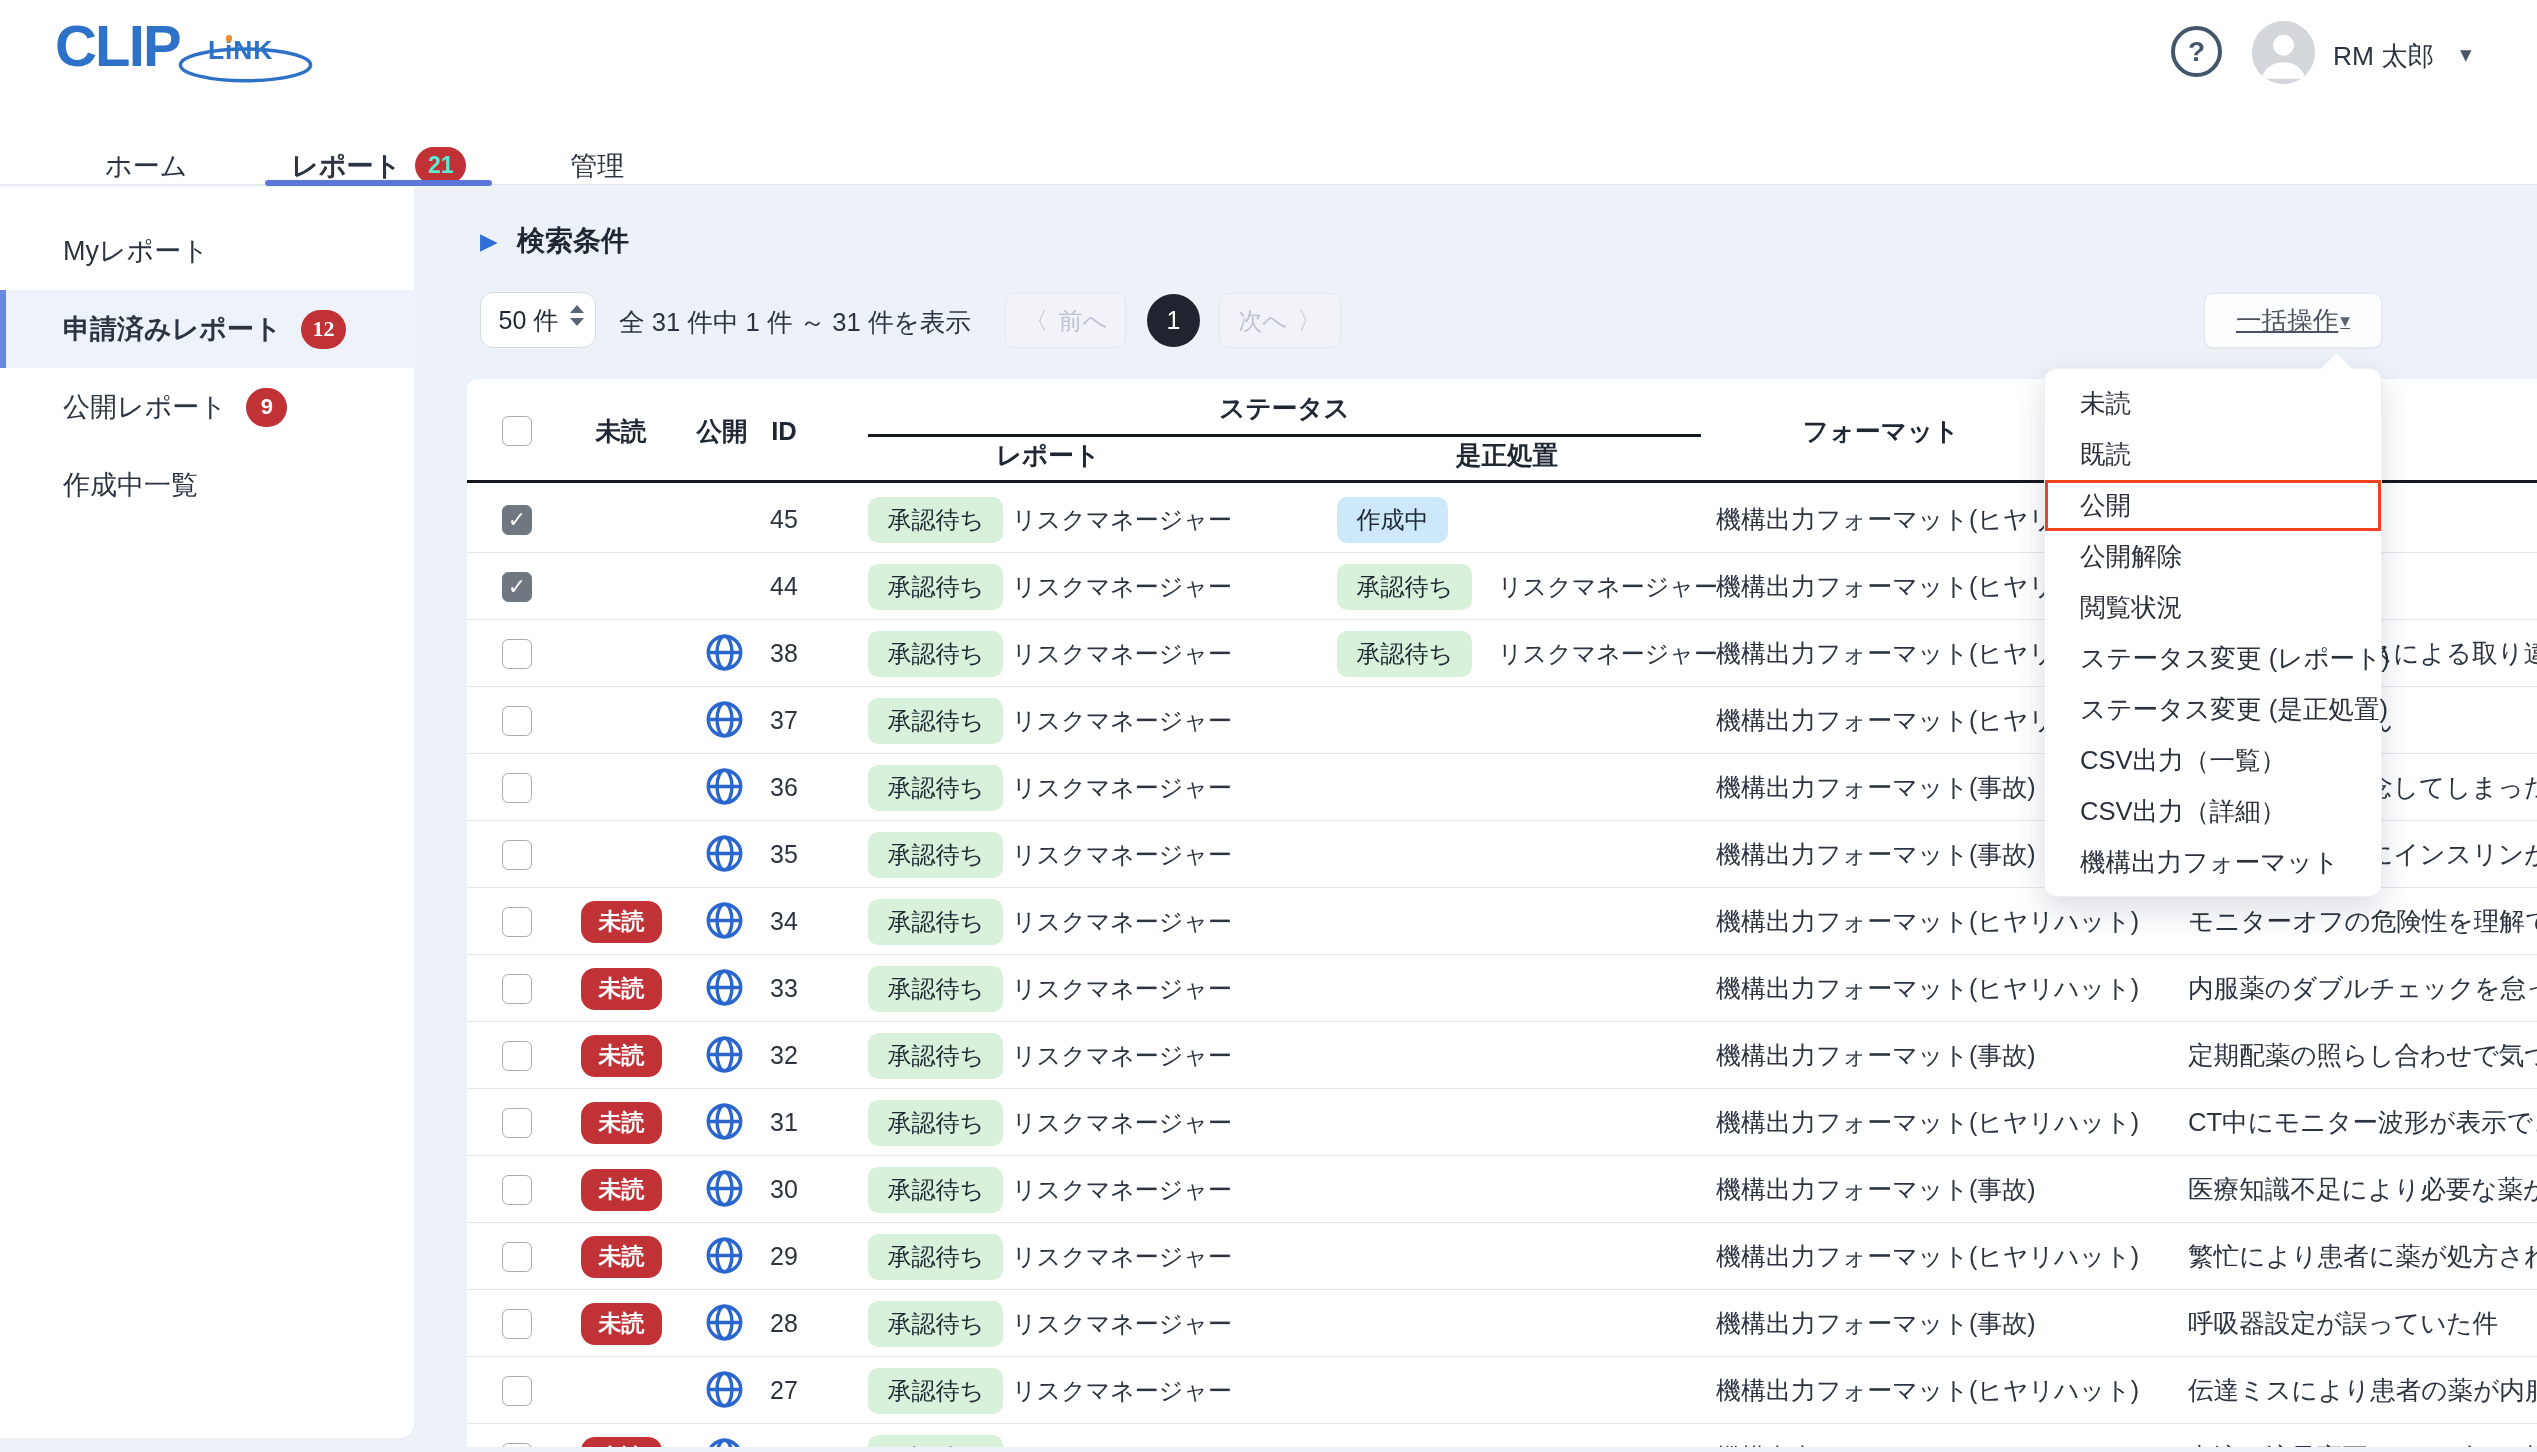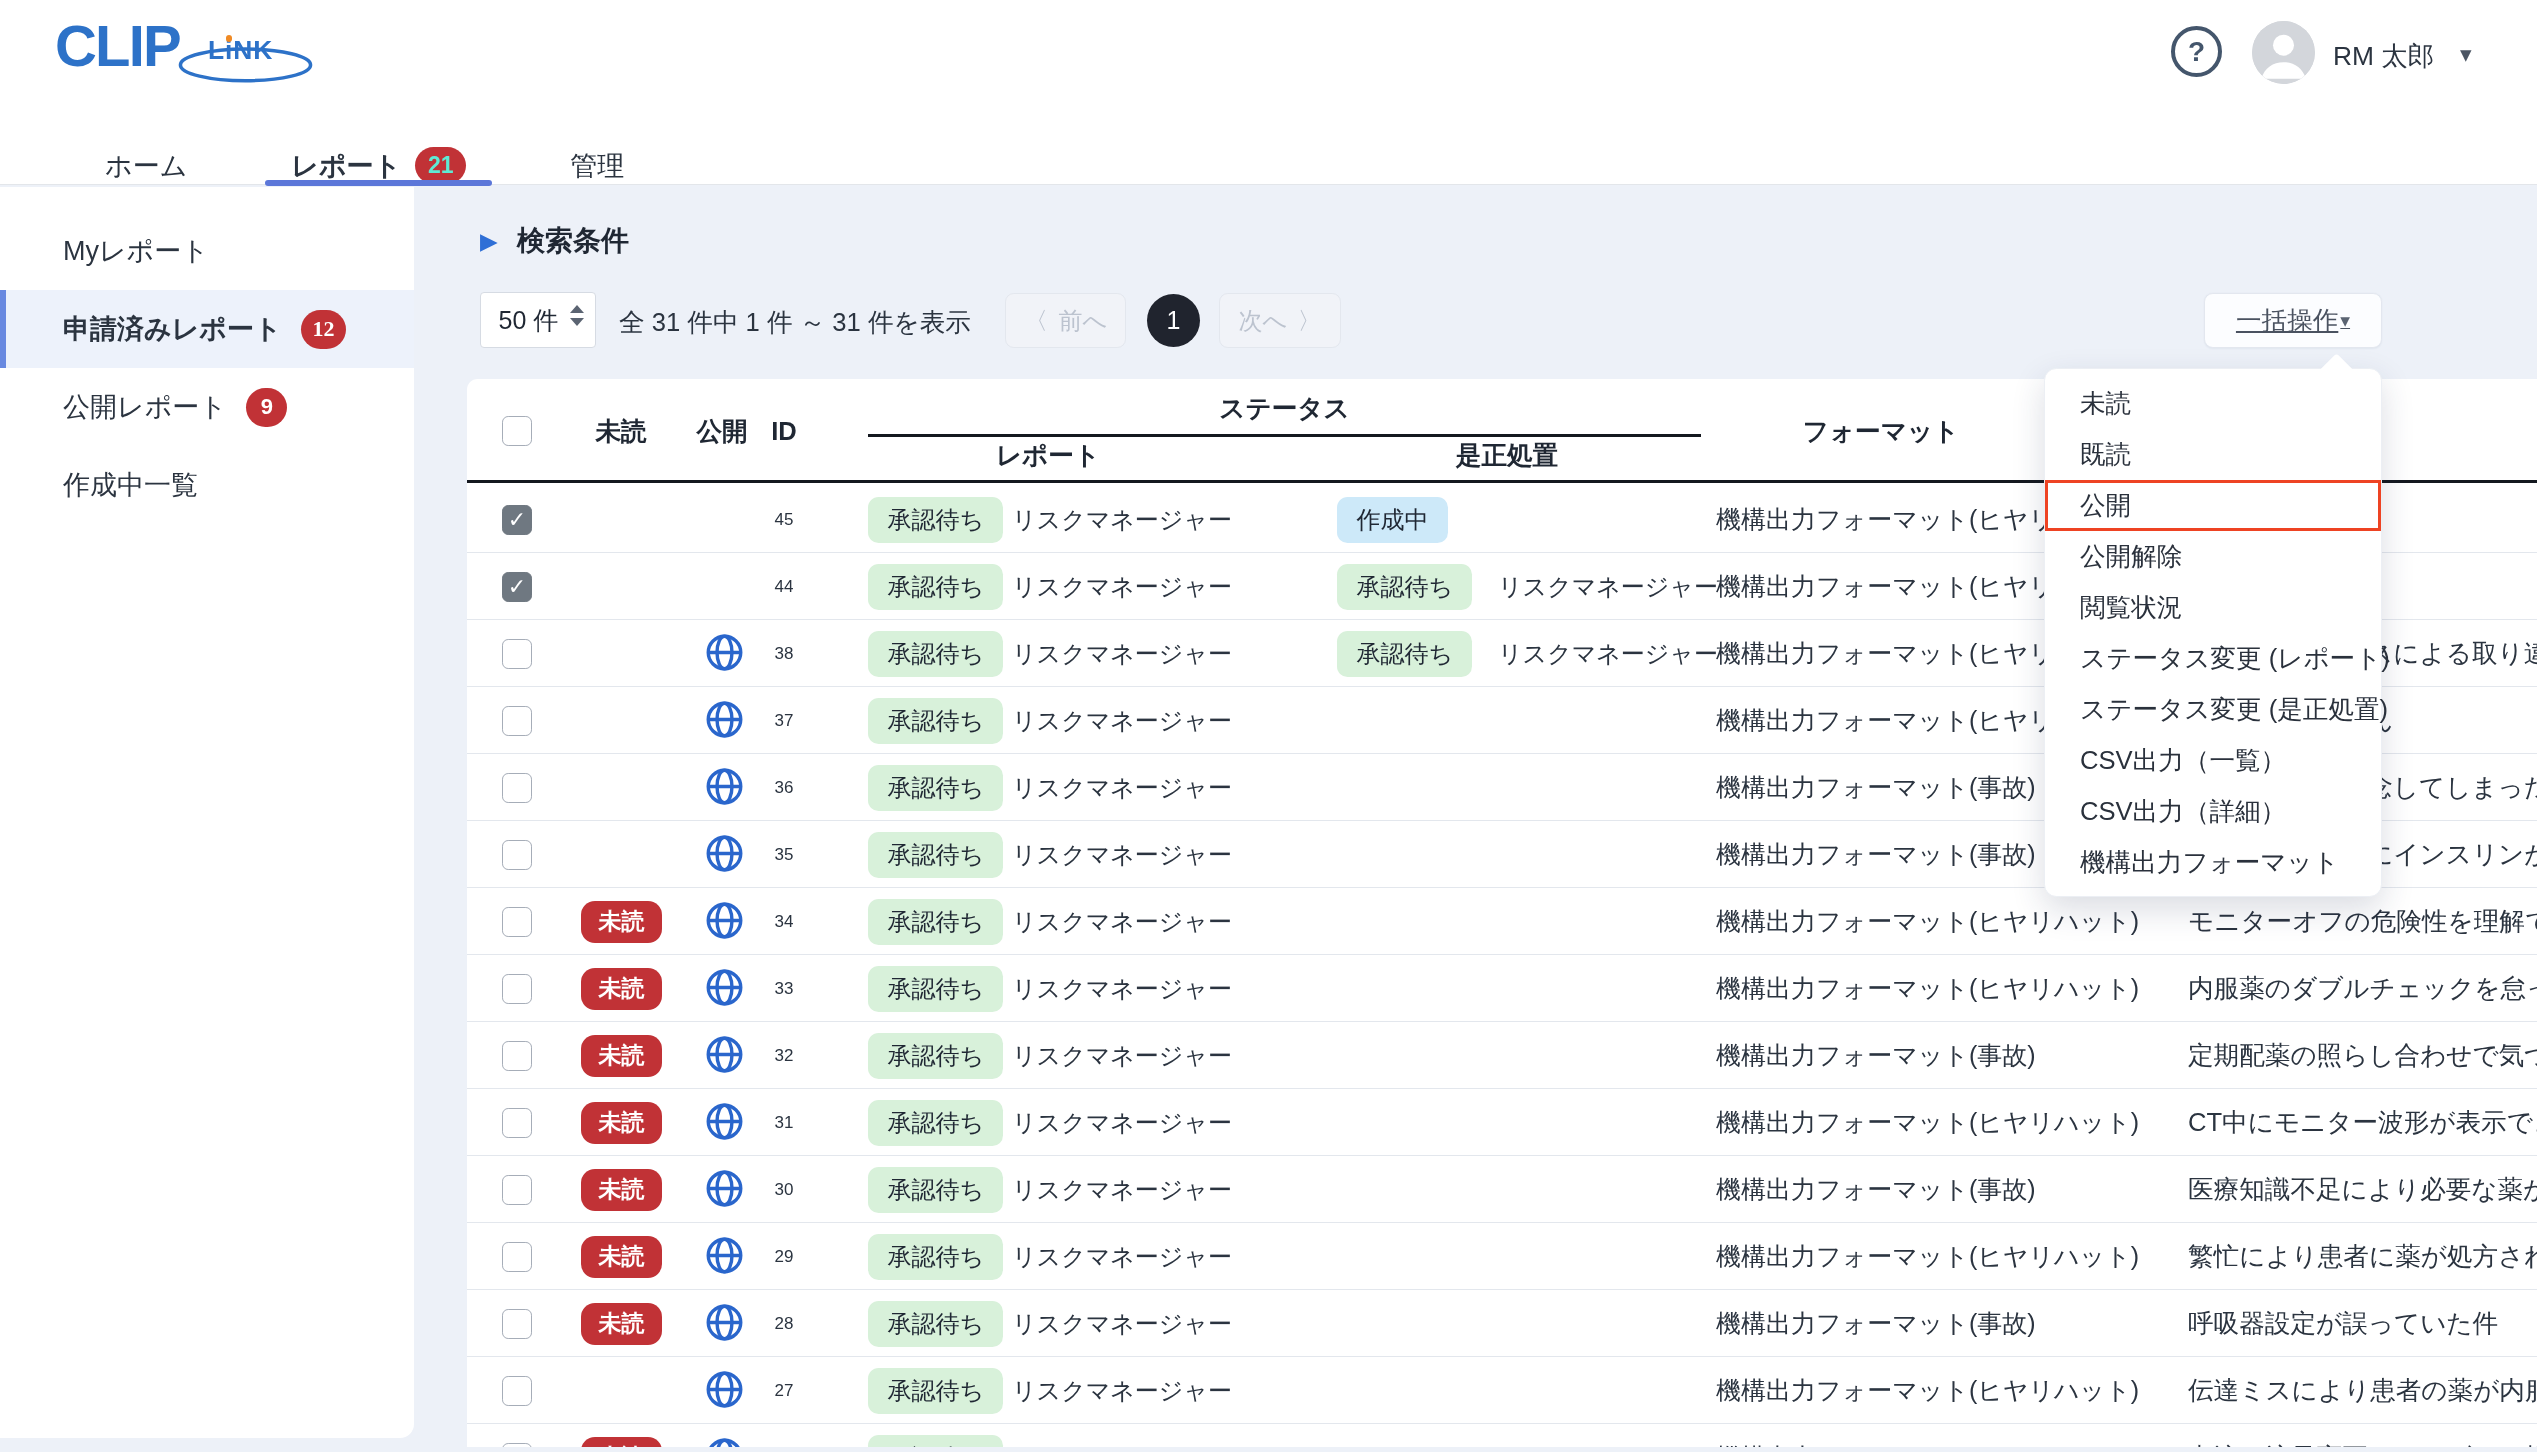--- a/index.html
+++ b/index.html
@@ -32,21 +32,21 @@
   .sidebar { position:absolute; left:0; top:187px; width:414px; height:1251px; background:#fff; border-radius:0 0 14px 0; padding-top:25px; z-index:2; }
   .side-item { position:relative; height:78px; display:flex; align-items:center; gap:19.4px; padding-left:63px; font-size:27px; color:#2b3440; cursor:pointer; }
   .side-item.active { background:#edf2fb; font-weight:bold;font-family:Liberation Serif, serif; }
   .side-item.active::before { content:""; position:absolute; left:0; top:0; bottom:0; width:6.2px; background:#6889e0; }
   .side-badge { min-width:41px; height:39px; padding:0 11.5px; border-radius:19.4px; background:#c13236; color:#fff; font-size:22px; font-weight:bold; display:flex; align-items:center; justify-content:center; }
 
   
   .search-row { position:absolute; left:480px; top:222px; display:flex; align-items:center; gap:19.4px; z-index:3; }
   .search-tri { font-size:23px; color:#2f6fd6; }
   .search-label { font-size:28px; font-weight:bold; color:#1f2733; }
-  .pgsize { position:absolute; left:480px; top:292px; width:116px; height:56px; background:#fff; border:1.8px solid #d6dbe3; border-radius:4px; display:flex; align-items:center; padding-left:17.6px; font-size:25px; color:#1f2733; z-index:3; cursor:pointer; }
+  .pgsize { position:absolute; left:480px; top:292px; width:116px; height:56px; background:#fff; border:1.8px solid #d6dbe3; border-radius:13px; display:flex; align-items:center; padding-left:17.6px; font-size:25px; color:#1f2733; z-index:3; cursor:pointer; }
   .pgsize-arrows { position:absolute; right:10.6px; top:12.3px; display:flex; flex-direction:column; gap:4.4px; }
   .pgsize-arrows i { width:0; height:0; border-left:7px solid transparent; border-right:7px solid transparent; }
   .pgsize-arrows i.up { border-bottom:8.8px solid #5b6472; }
   .pgsize-arrows i.dn { border-top:8.8px solid #5b6472; }
   .range-text { position:absolute; left:619px; top:305px; font-size:25.6px; color:#2b3440; z-index:3; }
   .pg-btn { position:absolute; top:293px; height:55px; background:#f1f3f8; border:0.9px solid #e3e7ee; border-radius:8.8px; display:flex; align-items:center; justify-content:center; gap:10.6px; font-size:24px; color:#bcc3cf; z-index:3; }
   .pg-prev { left:1005px; width:121px; }
   .pg-next { left:1219px; width:122px; }
   .pg-current { position:absolute; left:1147px; top:294px; width:53px; height:53px; border-radius:50%; background:#20242e; color:#fff; font-size:25px; display:flex; align-items:center; justify-content:center; z-index:3; }
   .bulk-btn { position:absolute; left:2204px; top:293px; width:178px; height:55px; background:#fcfdff; border:1.8px solid #e3e7ef; border-radius:8.8px; display:flex; align-items:center; justify-content:center; gap:2px; font-size:25.6px; color:#4a5260; z-index:40; cursor:pointer; box-shadow:0 0.9px 1.8px rgba(40,60,100,.06);text-decoration:underline; }
@@ -64,21 +64,21 @@
   .th-status-line { position:absolute; left:401px; width:833px; top:55px; height:2.6px; background:#14181f; }
   .th-report { left:493px; width:176px; top:48px; height:56px; }
   .th-corr { left:952px; width:176px; top:48px; height:56px; }
   .th-format { left:1282px; width:264px; }
   .tbody { position:absolute; left:0; top:107px; width:100%; }
   .row { position:relative; height:67px; border-bottom:1.8px solid #e3e7ed; background:#fff; }
   .cell { position:absolute; top:0; height:67px; display:flex; align-items:center; }
   .c-check { left:35px; }
   .c-unread { left:112px; width:85px; justify-content:center; }
   .c-pub { left:236px; width:42px; justify-content:center; }
-  .c-id { left:282px; width:70px; justify-content:center; font-size:17px; }
+  .c-id { left:282px; width:70px; justify-content:center; font-size:25px; }
   .c-rep-pill { left:401px; }
   .c-rep-owner { left:545px; font-size:24px; }
   .c-cor-pill { left:870px; }
   .c-cor-owner { left:1031px; font-size:24px; }
   .c-format { left:1249px; font-size:25px; white-space:nowrap; }
   .c-summary { left:1721px; font-size:25.6px; white-space:nowrap; }
   .pill { height:46px; padding:0 19.4px; border-radius:10.6px; display:flex; align-items:center; font-size:24px; color:#1f2733; white-space:nowrap; }
   .pill.green { background:#d8f1da; }
   .pill.blue { background:#cde9f9; }
   .ubadge { min-width:81px; height:42px; border-radius:14px; background:#c13236; color:#fff; font-size:23px; font-weight:bold; display:flex; align-items:center; justify-content:center; }

